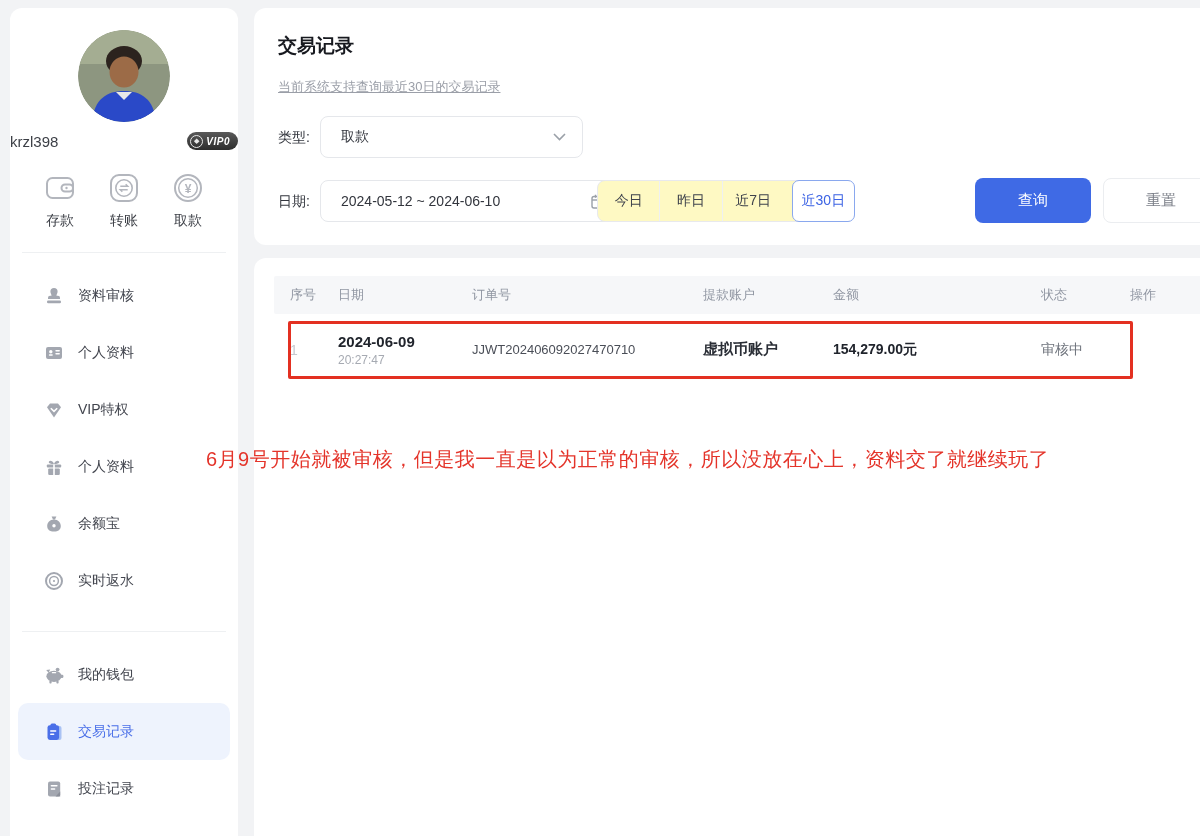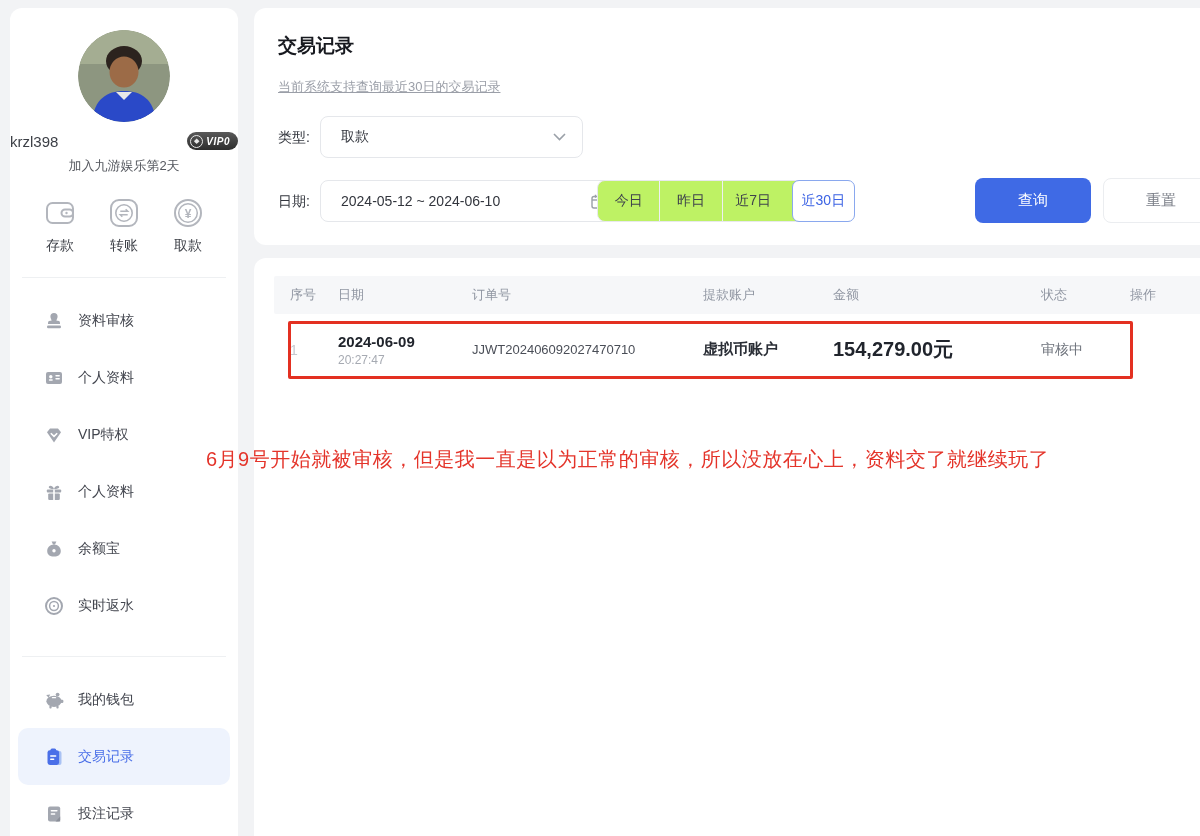--- a/index.html
+++ b/index.html
@@ -42,21 +42,21 @@
   .page-title { position:absolute; left:24px; top:25px; font-size:19px; font-weight:bold; color:#17191f; }
   .page-subtitle { position:absolute; left:24px; top:70px; font-size:13px; color:#9b9fa8;text-decoration:underline; }
   .f-label { position:absolute; font-size:14px; color:#32353d; }
   .type-label { left:24px; top:121px; }
   .date-label { left:24px; top:185px; }
   .input-box { position:absolute; border:1px solid #e5e7eb; border-radius:8px; background:#fff;
     display:flex; align-items:center; font-size:14px; color:#32353d; cursor:pointer; }
   .type-select { left:66px; top:108px; width:263px; height:42px; padding:0 16px 0 20px; justify-content:space-between; }
   .date-input { left:66px; top:172px; width:304px; height:42px; padding:0 16px 0 20px; justify-content:space-between; }
   .seg-group { position:absolute; left:343px; top:172px; width:258px; height:42px;
-    border:1px solid #e8e9ed; border-radius:8px; display:flex; background:#bef264; }
+    border:1px solid #e8e9ed; border-radius:8px; display:flex; background:#fef9c3; }
   .seg { flex:1; display:flex; align-items:center; justify-content:center;
     font-size:14px; color:#3f434c; cursor:pointer; border-left:1px solid #eef0f2; }
   .seg:first-child { border-left:none; }
   .seg.active { border:1px solid #8aa8ee; border-radius:7px; color:#3c63e4;
     margin:-1px -1px -1px 8px; background:#fff; }
   .btn { position:absolute; height:45px; border-radius:8px; font-size:15px;
     display:flex; align-items:center; justify-content:center; cursor:pointer; }
   .btn-query { left:721px; top:170px; width:116px; background:#3f6ae5; color:#fff; }
   .btn-reset { left:849px; top:170px; width:116px; background:#fff; color:#7a7e87; border:1px solid #ebedf0; }
 
@@ -66,21 +66,21 @@
   .tbl-grid { display:grid; grid-template-columns:48px 134px 231px 130px 208px 89px 1fr; }
   .tbl-head { background:#f6f7f9; border-radius:2px; height:38px; align-items:center; }
   .th { font-size:13px; color:#9096a2; padding-left:16px; }
   .tbl-row { height:71px; align-items:center; }
   .td { padding-left:16px; }
   .td-index { font-size:14px; color:#c6c9d0; }
   .td-date-main { font-size:15px; font-weight:bold; color:#20242c; }
   .td-date-time { font-size:12px; color:#a6aab2; margin-top:3px; }
   .td-order { font-size:13px; color:#4a4e57; }
   .td-account { font-size:15px; font-weight:600; color:#2a2e36; }
-  .td-amount { font-size:20px; font-weight:600; color:#20242c; }
+  .td-amount { font-size:14px; font-weight:600; color:#20242c; }
   .td-status { font-size:14px; color:#6e737c; }
 
   
   .red-box { position:absolute; left:288px; top:321px; width:845px; height:58px;
     border:3px solid #e33021; border-radius:2px; z-index:20; pointer-events:none; }
   .red-note { position:absolute; left:206px; top:446px; width:960px; z-index:21;
     font-size:20px; color:#e4342a; letter-spacing:.5px; }
 
   .icon { display:inline-flex; flex:none; }
 </style>
@@ -106,21 +106,20 @@
     </svg>
   </div>
 
   <div class="name-row">
     <span class="username">krzl398</span>
     <span class="vip-badge">
       <span class="vip-emblem">◆</span>
       <span class="vip-text">VIP0</span>
     </span>
   </div>
-  <div class="join-info">加入九游娱乐第2天</div>
 
   <div class="quick-actions">
     <div class="qa-item">
       <span class="icon">
         <svg width="36" height="36" viewBox="0 0 36 36" fill="none" stroke="#b3b6bd" stroke-width="2">
           <rect x="5" y="8" width="26" height="20" rx="5.5"></rect>
           <rect x="19.5" y="14.5" width="11.5" height="7" rx="3.5"></rect>
           <circle cx="24.5" cy="18" r="1.2" fill="#b3b6bd" stroke="none"></circle>
         </svg>
       </span>

